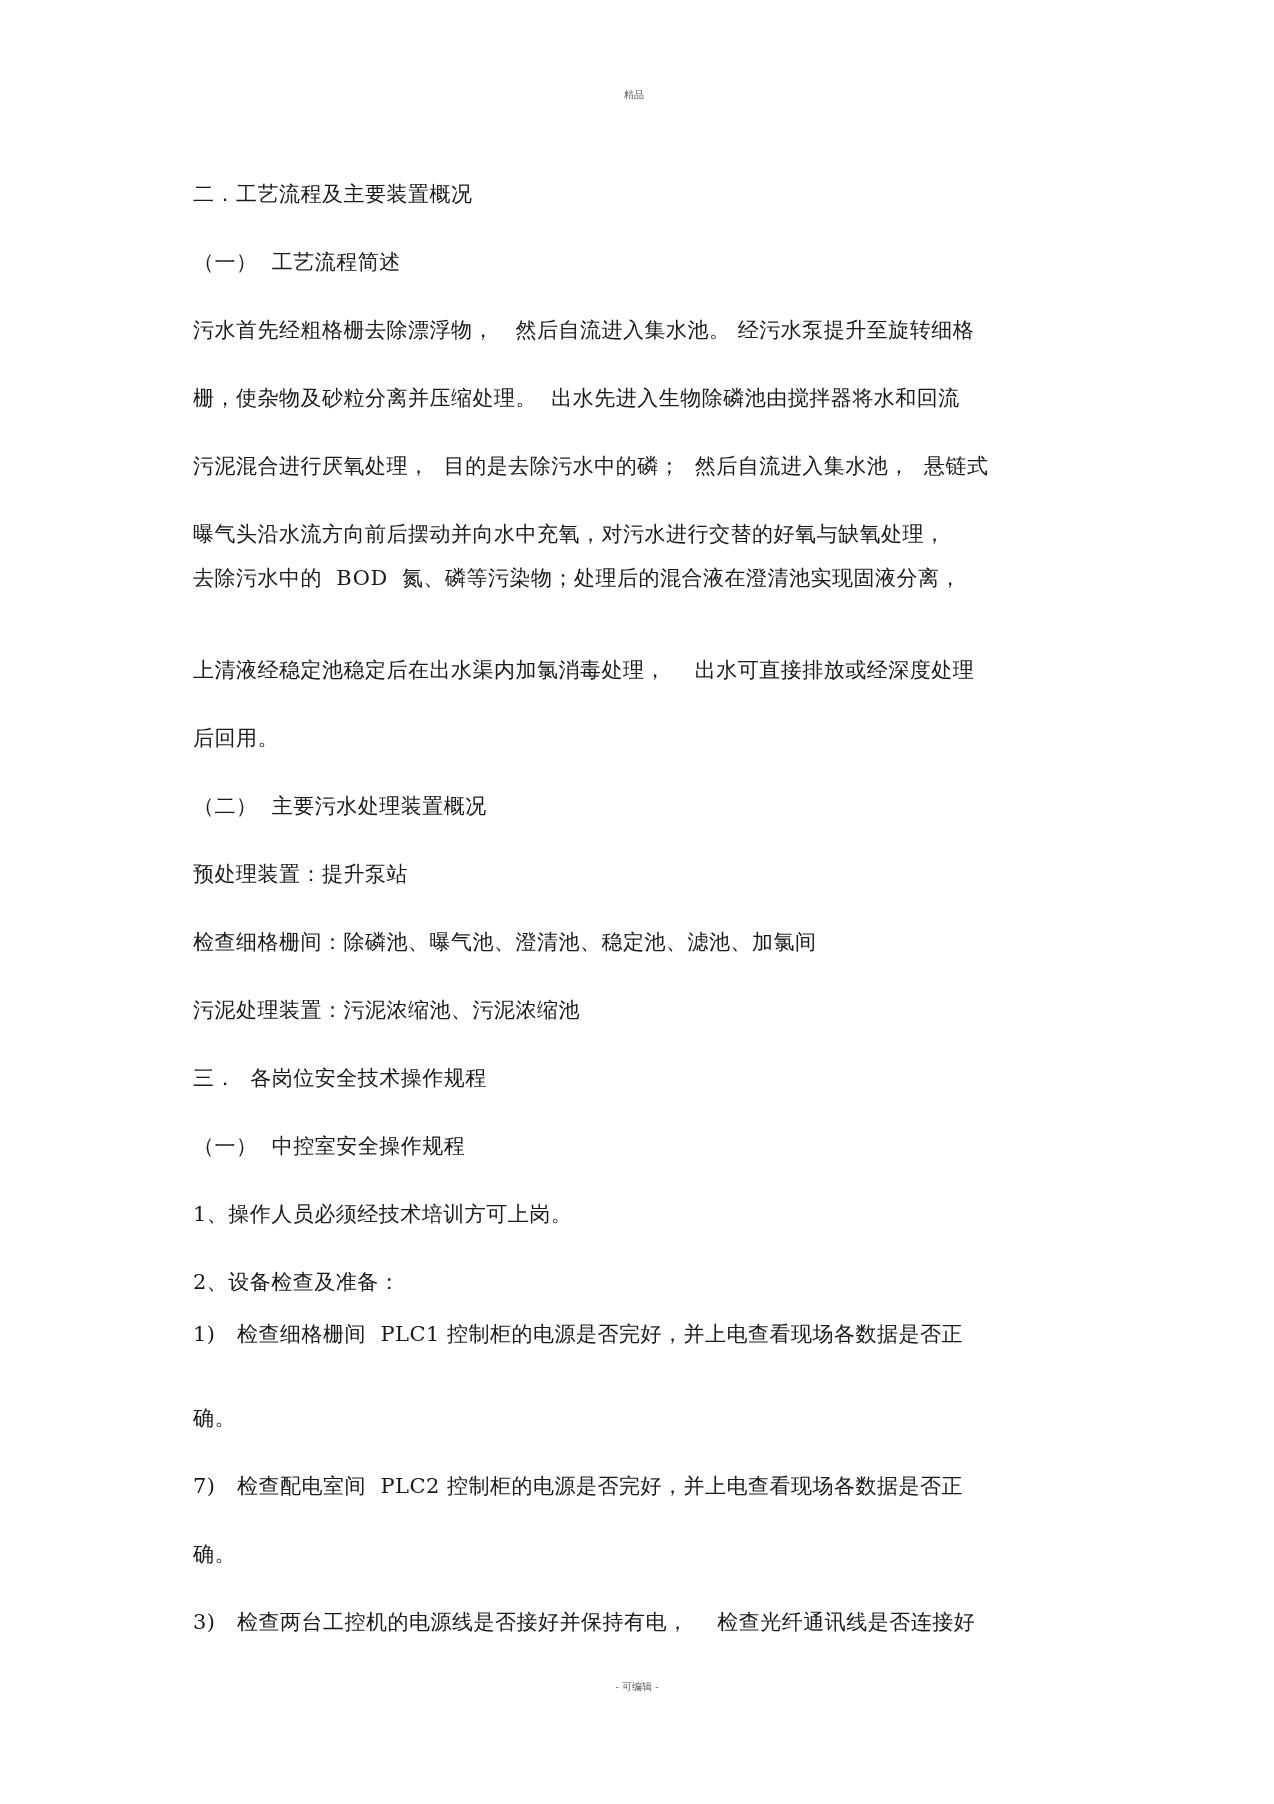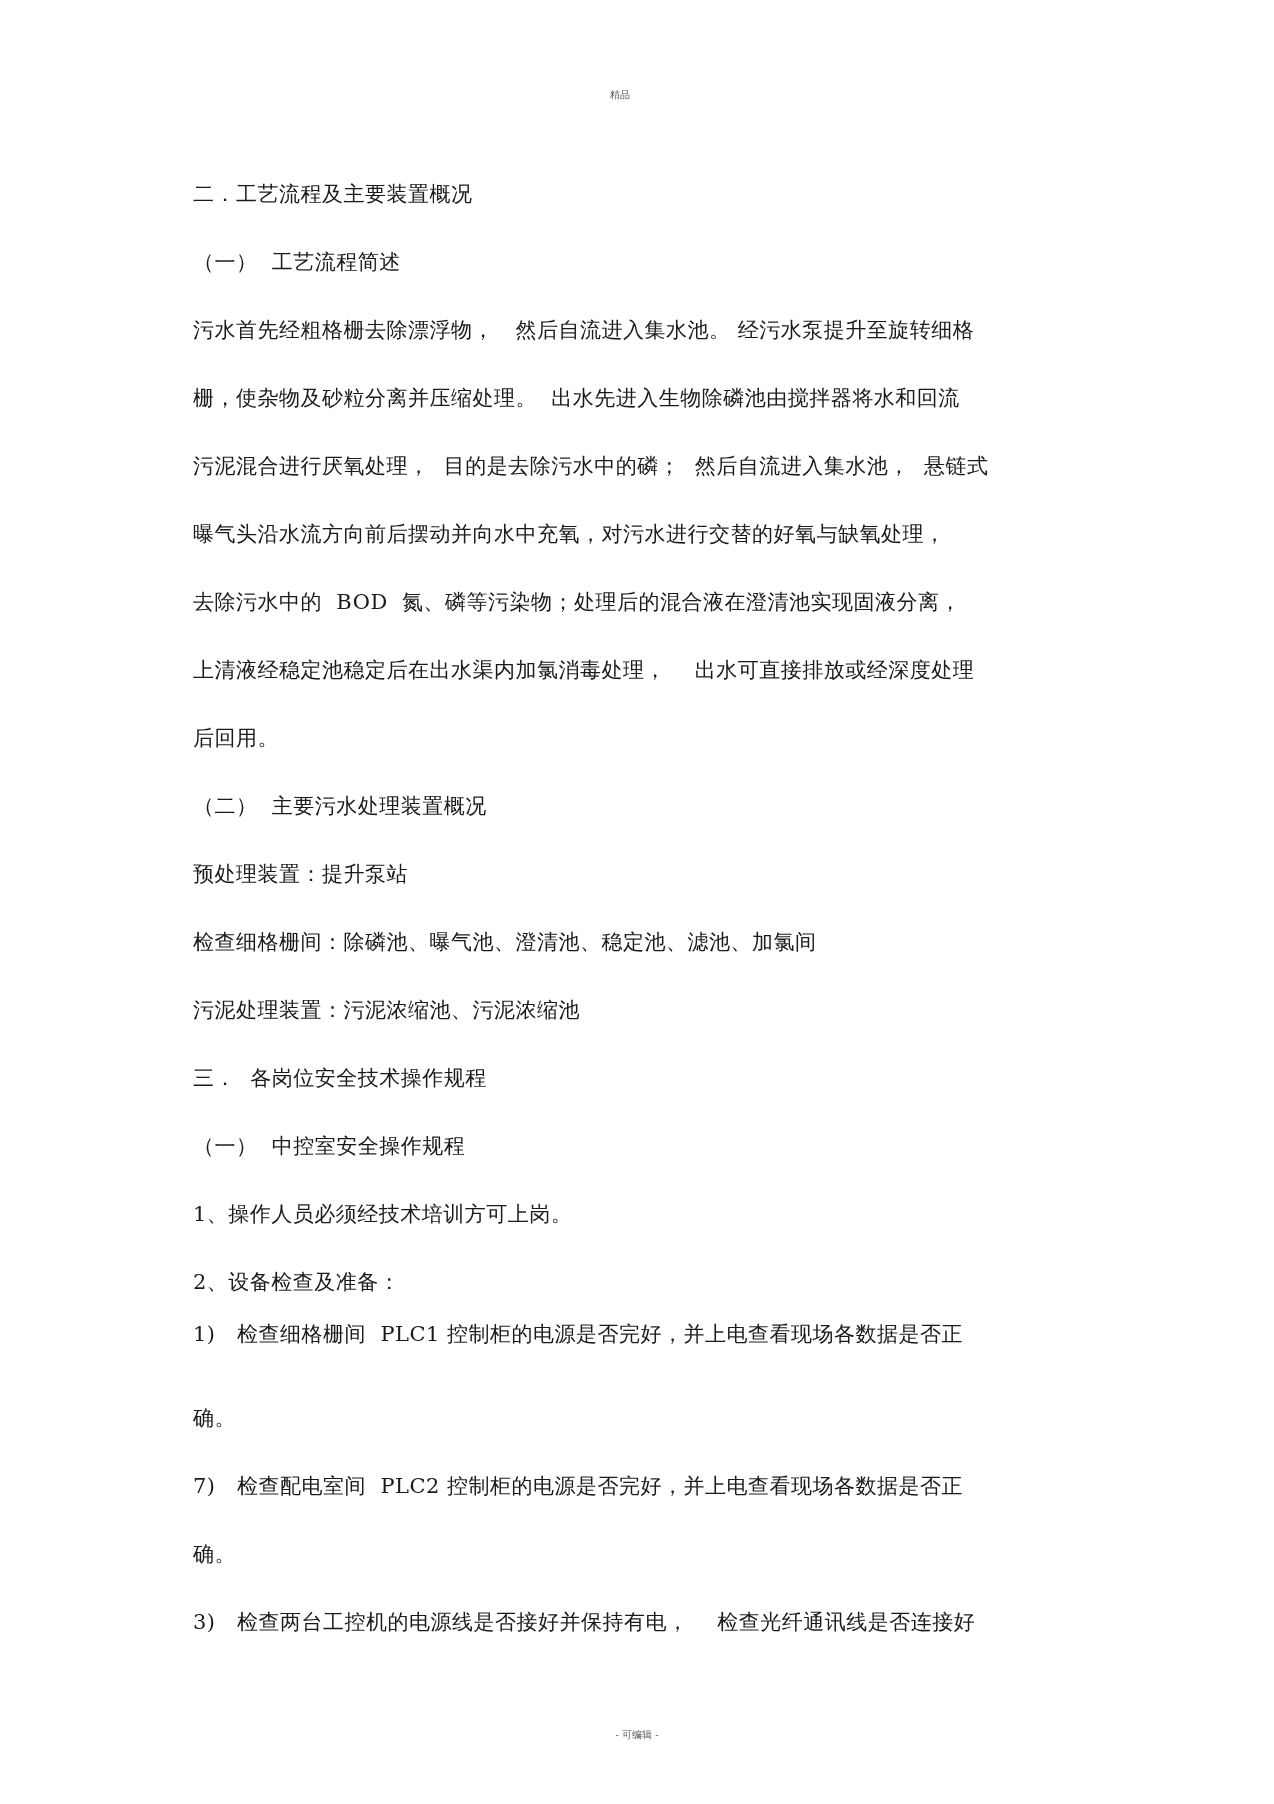--- a/index.html
+++ b/index.html
@@ -11,35 +11,34 @@
       width: 1274px;
       height: 1804px;
       position: relative;
       overflow: hidden;
       font-family: "DejaVu Serif", "Liberation Serif", serif;
       color: #1a1a1a;
     }
     .page-header {
       position: absolute;
       top: 88px;
-      left: 1px;
+      left: 15px;
       width: 1238px;
       text-align: center;
       font-size: 10px;
       color: #555;
     }
     .page-footer {
       position: absolute;
       top: 1680px;
       left: 0;
       width: 1274px;
       text-align: center;
       font-size: 10px;
       color: #555;
-      margin-top: 48px;
     }
     .line {
       position: absolute;
       left: 193px;
       font-size: 21px;
       line-height: 28px;
       white-space: pre;
       letter-spacing: 0.5px;
     }
   </style>
@@ -48,21 +47,21 @@
 
 <div class="page-header">精品</div>
 
 <div>
   <div class="line" style="top:180px">二．工艺流程及主要装置概况</div>
   <div class="line" style="top:248px">（一）  工艺流程简述</div>
   <div class="line" style="top:316px">污水首先经粗格栅去除漂浮物，   然后自流进入集水池。 经污水泵提升至旋转细格</div>
   <div class="line" style="top:384px">栅，使杂物及砂粒分离并压缩处理。  出水先进入生物除磷池由搅拌器将水和回流</div>
   <div class="line" style="top:452px">污泥混合进行厌氧处理，  目的是去除污水中的磷；  然后自流进入集水池，  悬链式</div>
   <div class="line" style="top:520px">曝气头沿水流方向前后摆动并向水中充氧，对污水进行交替的好氧与缺氧处理，</div>
-  <div class="line" style="top:588px">去除污水中的  BOD  氮、磷等污染物；处理后的混合液在澄清池实现固液分离，</div>
+  <div class="line" style="top:564px">去除污水中的  BOD  氮、磷等污染物；处理后的混合液在澄清池实现固液分离，</div>
   <div class="line" style="top:656px">上清液经稳定池稳定后在出水渠内加氯消毒处理，    出水可直接排放或经深度处理</div>
   <div class="line" style="top:724px">后回用。</div>
   <div class="line" style="top:792px">（二）  主要污水处理装置概况</div>
   <div class="line" style="top:860px">预处理装置：提升泵站</div>
   <div class="line" style="top:928px">检查细格栅间：除磷池、曝气池、澄清池、稳定池、滤池、加氯间</div>
   <div class="line" style="top:996px">污泥处理装置：污泥浓缩池、污泥浓缩池</div>
   <div class="line" style="top:1064px">三．  各岗位安全技术操作规程</div>
   <div class="line" style="top:1132px">（一）  中控室安全操作规程</div>
   <div class="line" style="top:1200px">1、操作人员必须经技术培训方可上岗。</div>
   <div class="line" style="top:1268px">2、设备检查及准备：</div>

